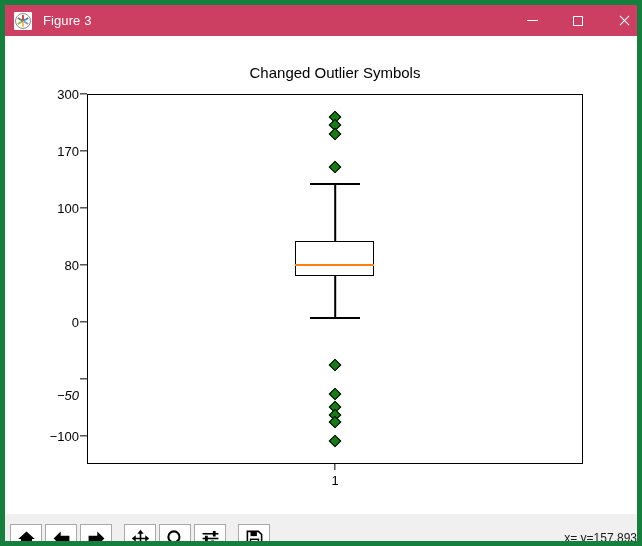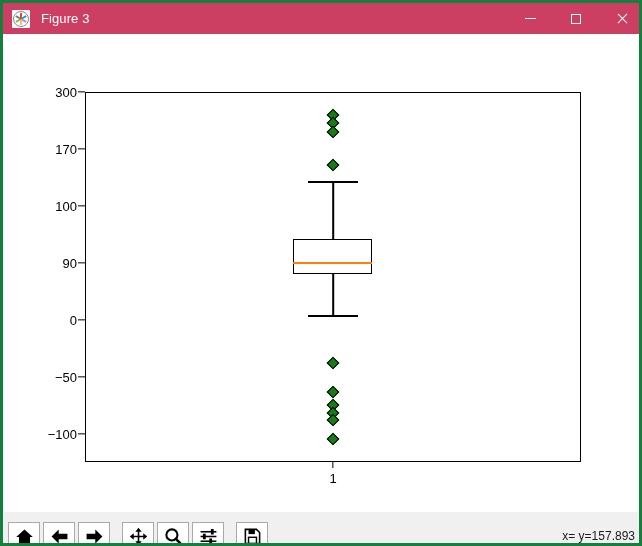--- a/index.html
+++ b/index.html
@@ -9,21 +9,21 @@
   }
   body {
     font-family: "Liberation Sans", sans-serif;
   }
   #window {
     position: relative;
     width: 642px;
     height: 546px;
     overflow: hidden;
     background: #a21caf;
-    border: 3px solid #15803d;
+    border: 5px solid #15803d;
     box-sizing: border-box;
   }
   
   #titlebar {
     position: absolute;
     left: 0; top: 0;
     width: 642px;
     height: 31px;
     background: #cc3f62;
     display: flex;
@@ -215,35 +215,36 @@
           <div class="gl-max"></div>
         </div>
       <div class="winbtn">
           <div class="gl-close"></div>
         </div>
     </div>
   </div>
 
   <div id="canvas">
 
+    <div id="plot-title">Changed Outlier Symbols</div>
 
     <div id="axes"></div>
 
     <div class="ytick-mark" style="top:58px;"></div>
     <div class="ytick-label" style="top:58px;">300</div>
     <div class="ytick-mark" style="top:115px;"></div>
     <div class="ytick-label" style="top:115px;">170</div>
     <div class="ytick-mark" style="top:172px;"></div>
     <div class="ytick-label" style="top:172px;">100</div>
     <div class="ytick-mark" style="top:229px;"></div>
-    <div class="ytick-label" style="top:229px;">90</div>
+    <div class="ytick-label" style="top:229px;">80</div>
     <div class="ytick-mark" style="top:286px;"></div>
     <div class="ytick-label" style="top:286px;">0</div>
     <div class="ytick-mark" style="top:343px;"></div>
-    <div class="ytick-label" style="top:343px;">−50</div>
+    <div class="ytick-label" style="top:359px;font-style:italic;">−50</div>
     <div class="ytick-mark" style="top:400px;"></div>
     <div class="ytick-label" style="top:400px;">−100</div>
 
     <div class="xtick-mark" style="left:330px;"></div>
     <div class="xtick-label" style="left:330px;">1</div>
 
     <div class="bx-line-v" style="left:330px; top:147px; height:58px;"></div>
 
     <div class="bx-line-h" style="left:305px; top:147px; width:50px;"></div>
 

